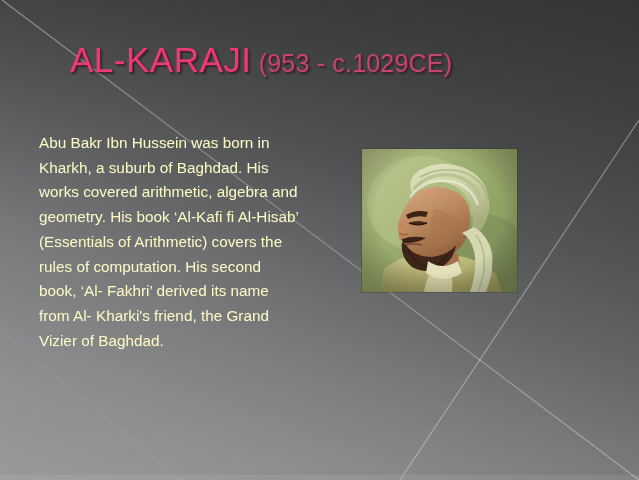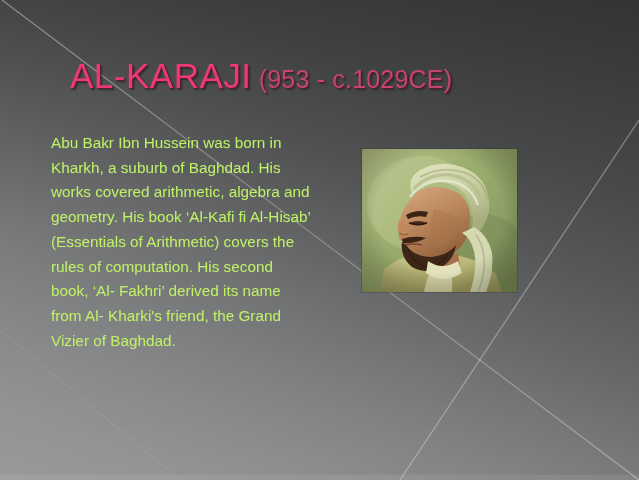--- a/index.html
+++ b/index.html
@@ -54,21 +54,21 @@
     right: 0;
     bottom: 0;
     height: 5px;
     background: rgba(255,255,255,0.07);
   }
 
   
   .title-wrap {
     position: absolute;
     left: 70px;
-    top: 56px;
+    top: 40px;
     white-space: nowrap;
   }
   .title-main {
     font-size: 35px;
     font-weight: normal;
     letter-spacing: 0.5px;
     color: #ee3a74;
     text-shadow:
       1px 1px 0 #5c2036,
       2px 2px 2px rgba(20,8,14,0.55);
@@ -84,23 +84,22 @@
   }
 
   
   .body-text {
     position: absolute;
     left: 39px;
     top: 131px;
     width: 262px;
     font-size: 15.3px;
     line-height: 24.7px;
-    color: #bef264;
+    color: #fef9c3;
     text-shadow: 0 1px 0 rgba(255,255,255,0.06);
-    margin-left: 12px;
   }
 
   
   .portrait {
     position: absolute;
     left: 362px;
     top: 149px;
     width: 155px;
     height: 143px;
     overflow: hidden;

